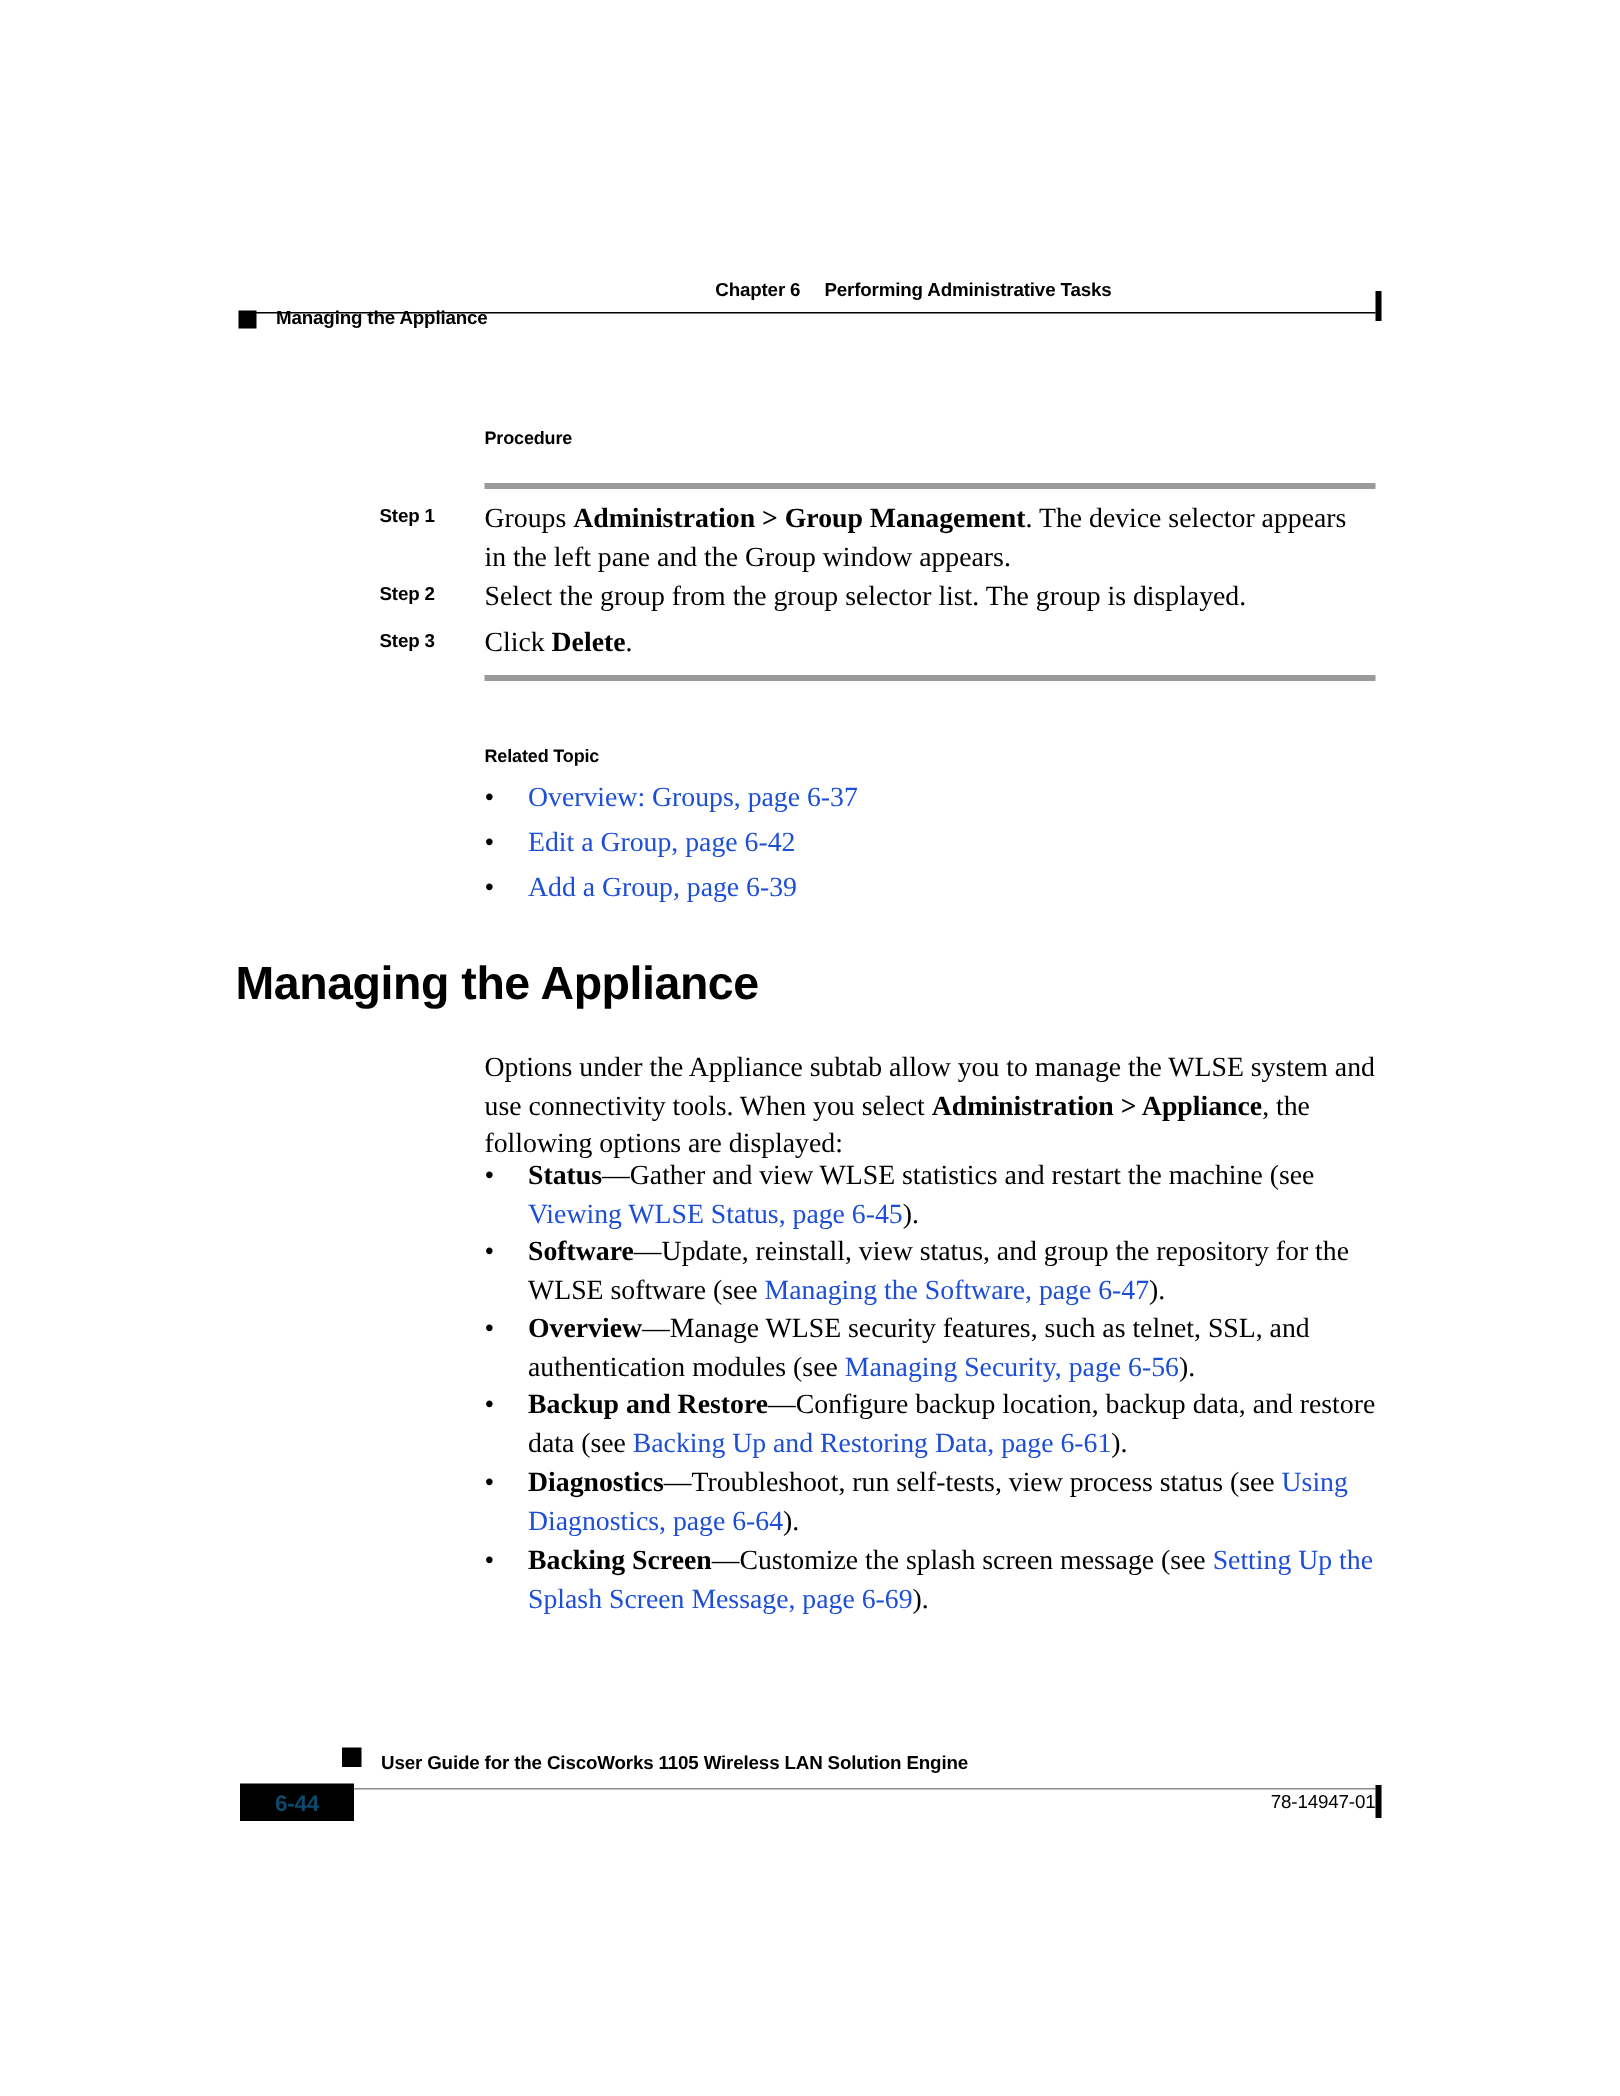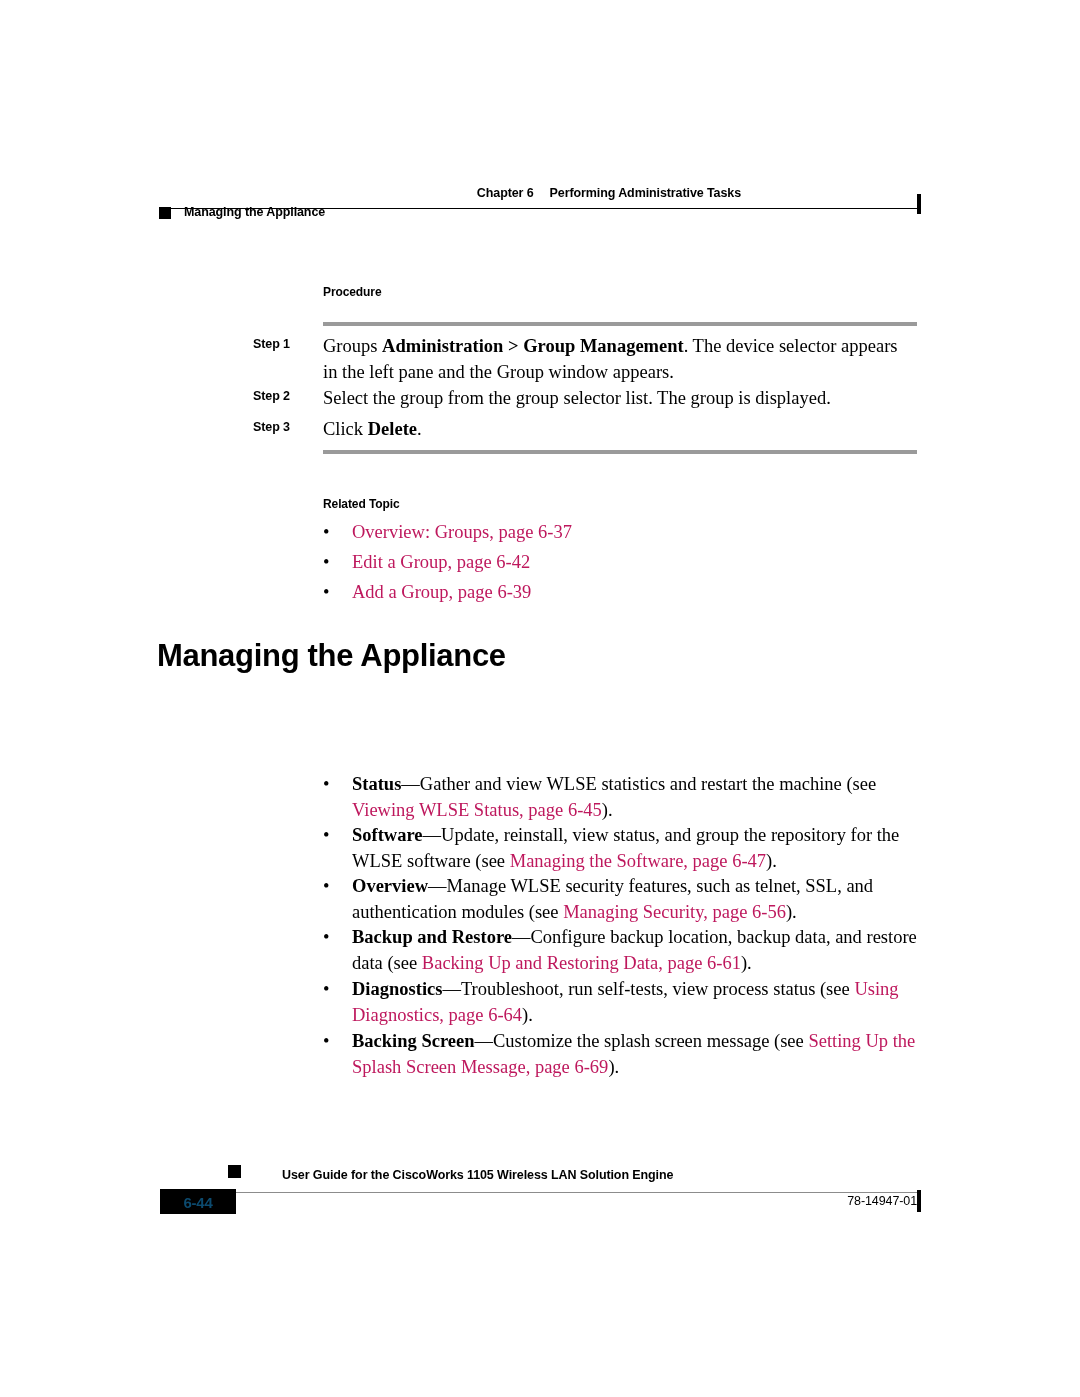--- a/index.html
+++ b/index.html
@@ -138,21 +138,21 @@
     text-align: left;
     font-size: 18.5px;
     line-height: 25.5px;
   }
   .bullet-text {
     display: block;
     margin-left: 29px;
   }
 
   .link {
-    color: #be185d;
+    color: #1d4ed8;
   }
   b, .bold {
     font-weight: bold;
   }
 
   
   .section-title {
     position: absolute;
     left: 157px;
     top: 638px;
@@ -182,21 +182,20 @@
   }
   .footer-title {
     position: absolute;
     left: 254px;
     top: 1168px;
     font-family: "Liberation Sans", sans-serif;
     font-weight: bold;
     font-size: 12.5px;
     letter-spacing: -0.1px;
     white-space: nowrap;
-    margin-left: 28px;
   }
   .footer-pagebox {
     position: absolute;
     left: 160px;
     top: 1189px;
     width: 76px;
     height: 25px;
     background: #000000;
   }
   .footer-pagenum {
@@ -280,20 +279,21 @@
     <span class="bullet-dot">•</span>
     <span class="bullet-text link">Edit a Group, page 6-42</span>
   </div>
   <div class="bullet-item" style="top:580px;">
     <span class="bullet-dot">•</span>
     <span class="bullet-text link">Add a Group, page 6-39</span>
   </div>
 
   <div class="section-title">Managing the Appliance</div>
 
+  <div class="para" style="top:700px; width:608px;"><span>Options under the Appliance subtab allow you to manage the WLSE system and use connectivity tools. When you select </span><b>Administration &gt; Appliance</b><span>, the following options are displayed:</span></div>
 
   <div class="bullet-item" style="top:772px;">
     <span class="bullet-dot">•</span>
     <span class="bullet-text"><b>Status</b><span>—Gather and view WLSE statistics and restart the machine (see </span><span class="link">Viewing WLSE Status, page 6-45</span><span>).</span></span>
   </div>
 
   <div class="bullet-item" style="top:823px;">
     <span class="bullet-dot">•</span>
     <span class="bullet-text"><b>Software</b><span>—Update, reinstall, view status, and group the repository for the WLSE software (see </span><span class="link">Managing the Software, page 6-47</span><span>).</span></span>
   </div>

